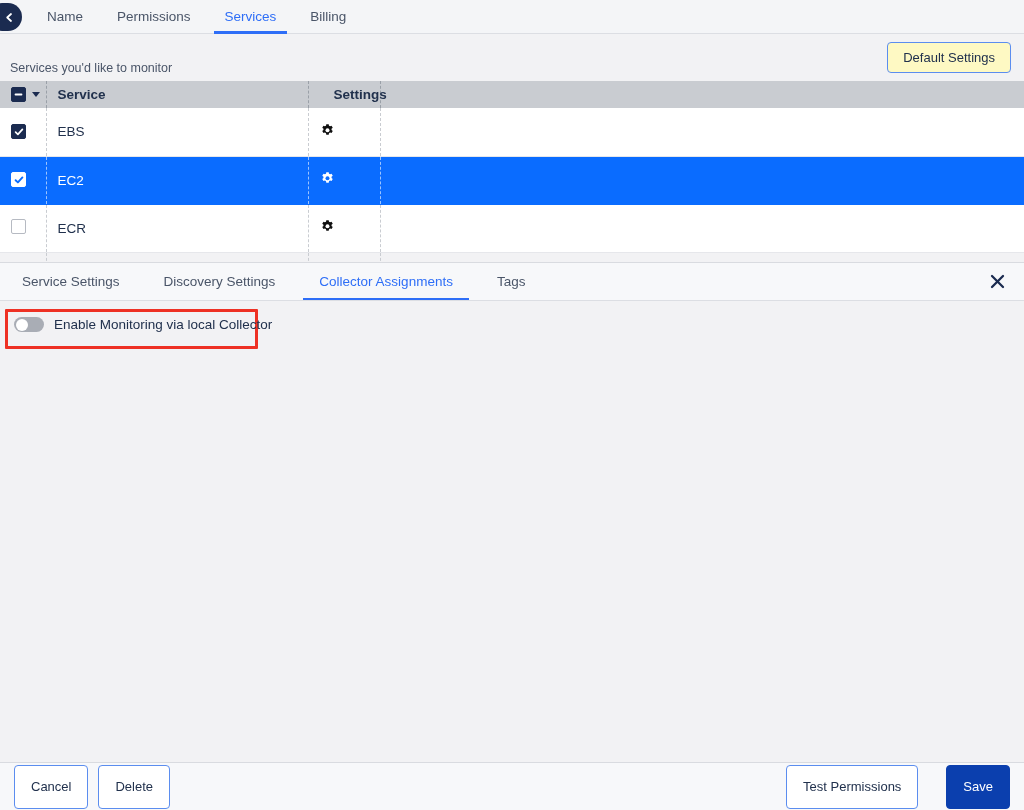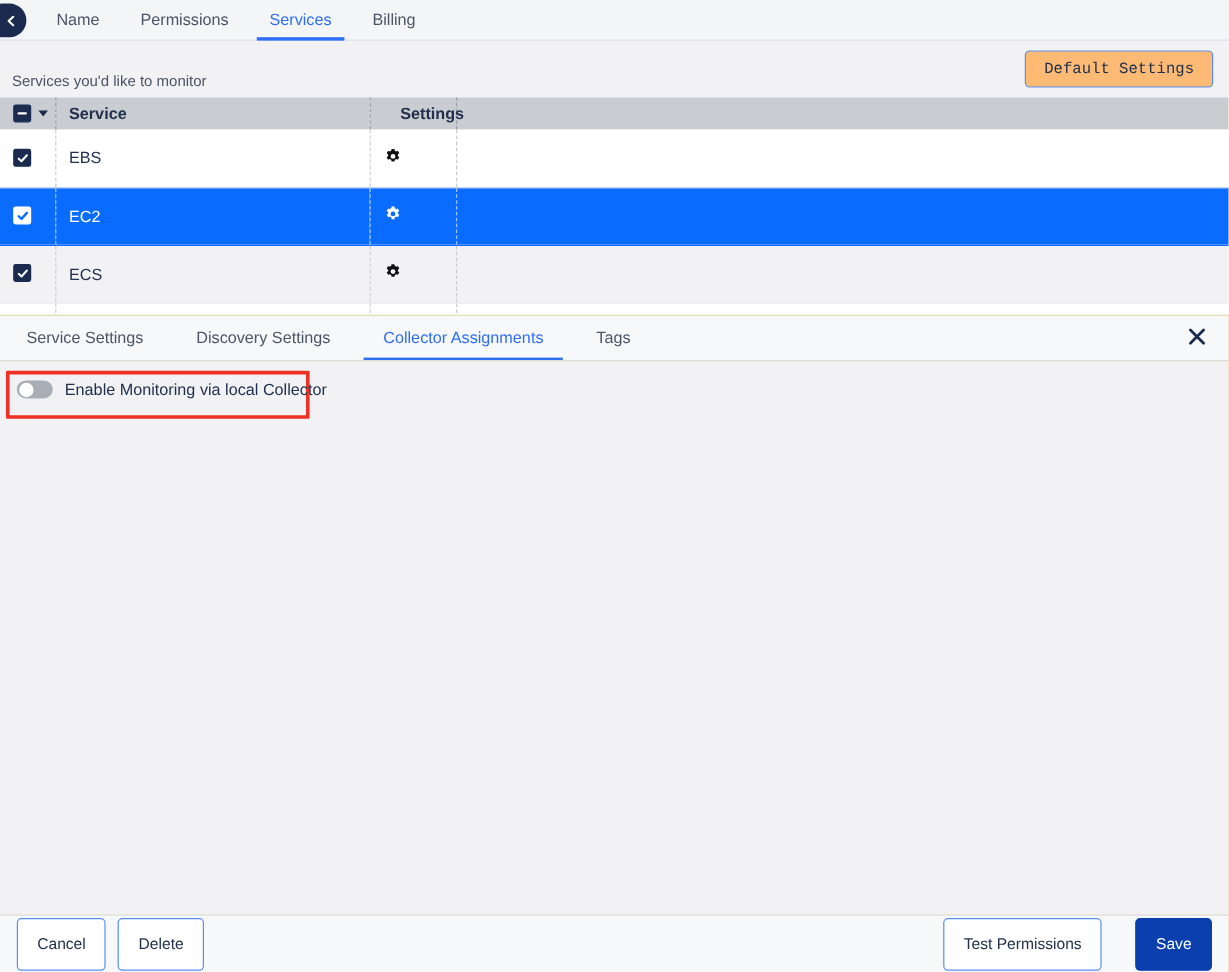--- a/index.html
+++ b/index.html
@@ -87,25 +87,25 @@
     bottom: 6px;
     font-size: 12.5px;
     color: #4a5568;
   }
   .default-settings-btn {
     position: absolute;
     right: 13px;
     top: 8px;
     height: 31px;
     padding: 0 15px;
-    background: #fdba74;
+    background: #fef9c3;
     border: 1px solid #5b8def;
     border-radius: 4px;
     font-size: 13px;
-    font-family: Liberation Mono, monospace;
+    font-family: Liberation Sans, sans-serif;
     color: #21314d;
     cursor: pointer;
     display: flex;
     align-items: center;
   }
 
   
   .table-wrap {
     flex: none;
     height: 181px;
@@ -395,20 +395,35 @@
             <span class="gear">
               <svg width="15" height="15" viewBox="0 0 16 16">
                 <path fill="#ffffff" d="M9.3 1.2h-2.6l-.3 1.6a5.4 5.4 0 0 0-1.2.7L3.7 2.9 2.4 5.1l1.3 1a5.4 5.4 0 0 0 0 1.4l-1.3 1 1.3 2.2 1.5-.6c.37.3.77.53 1.2.7l.3 1.6h2.6l.3-1.6c.43-.17.83-.4 1.2-.7l1.5.6 1.3-2.2-1.3-1a5.4 5.4 0 0 0 0-1.4l1.3-1-1.3-2.2-1.5.6a5.4 5.4 0 0 0-1.2-.7z"></path>
                 <circle cx="8" cy="7.8" r="2.1" fill="#0a6cff"></circle>
               </svg>
             </span>
           </td>
           <td class="c-rest"></td>
         </tr>
 
+        <tr class="odd">
+          <td class="c-check">
+            <span class="cb empty"></span>
+          </td>
+          <td class="c-name">ECR</td>
+          <td class="c-set">
+            <span class="gear">
+              <svg width="15" height="15" viewBox="0 0 16 16">
+                <path fill="#101010" d="M9.3 1.2h-2.6l-.3 1.6a5.4 5.4 0 0 0-1.2.7L3.7 2.9 2.4 5.1l1.3 1a5.4 5.4 0 0 0 0 1.4l-1.3 1 1.3 2.2 1.5-.6c.37.3.77.53 1.2.7l.3 1.6h2.6l.3-1.6c.43-.17.83-.4 1.2-.7l1.5.6 1.3-2.2-1.3-1a5.4 5.4 0 0 0 0-1.4l1.3-1-1.3-2.2-1.5.6a5.4 5.4 0 0 0-1.2-.7z"></path>
+                <circle cx="8" cy="7.8" r="2.1" fill="#ffffff"></circle>
+              </svg>
+            </span>
+          </td>
+          <td class="c-rest"></td>
+        </tr>
 
         <tr class="even">
           <td class="c-check">
             <span class="cb checked">
               <svg width="10" height="10" viewBox="0 0 10 10">
                 <polyline points="1.6,5.2 3.9,7.4 8.4,2.4" fill="none" stroke="#ffffff" stroke-width="1.7" stroke-linecap="round" stroke-linejoin="round"></polyline>
               </svg>
             </span>
           </td>
           <td class="c-name">ECS</td>

